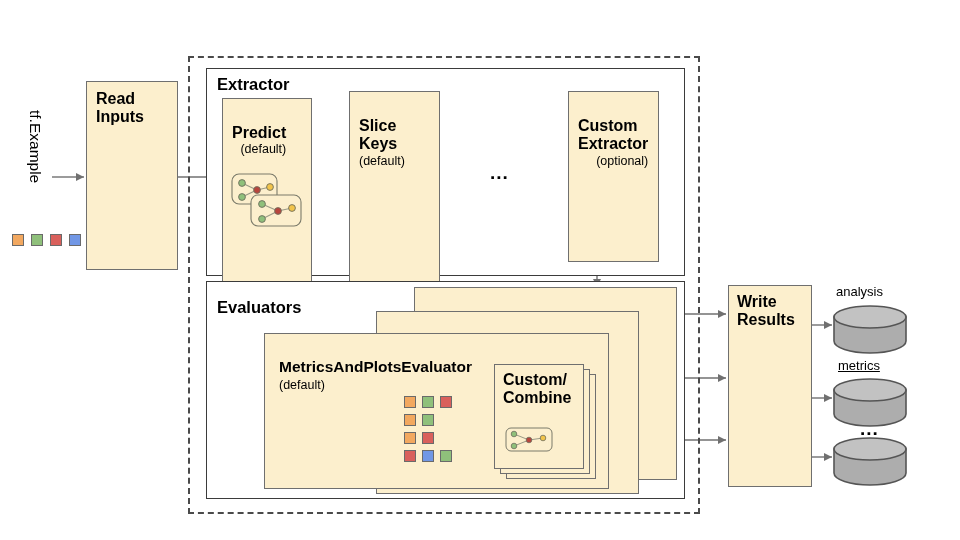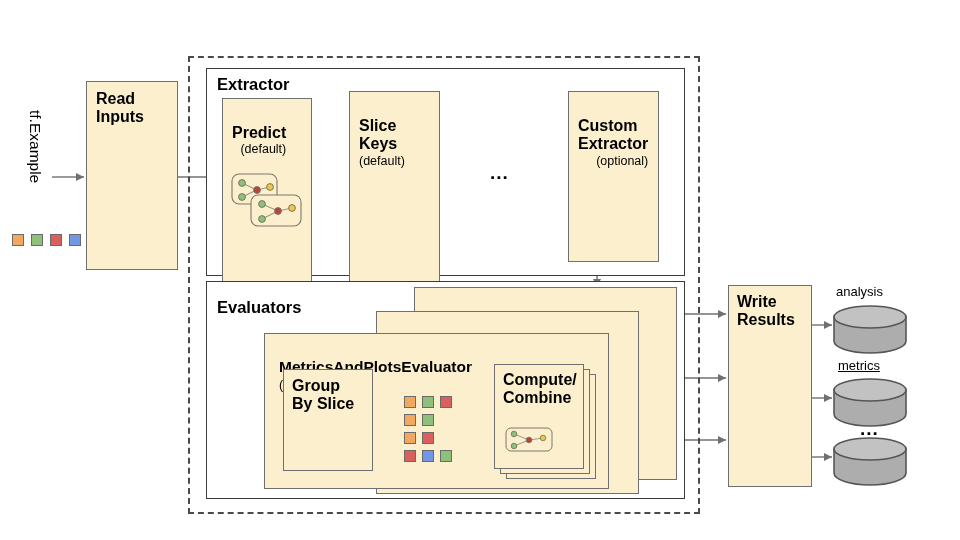--- a/index.html
+++ b/index.html
@@ -193,45 +193,41 @@
     </span>
   </div>
 
   <div class="abs ybox" style="left:264px;top:333px;width:345px;height:156px;">
     <span class="lbl t-eval-title" style="left:14px;top:6px;">
       <span>MetricsAndPlotsEvaluator</span>
       <span class="sub">(default)</span>
     </span>
   </div>
 
-  <div class="abs ybox" style="left:283px;top:369px;width:90px;height:102px;">
-    <span class="lbl t-box" style="left:8px;top:7px;">Group
-By Slice</span>
-  </div>
 
   <div class="abs" style="left:404px;top:396px;width:52px;height:70px;">
     <span class="chip" style="left:0px;top:0px;background:#F2A860;"></span>
     <span class="chip" style="left:18px;top:0px;background:#8FC07B;"></span>
     <span class="chip" style="left:36px;top:0px;background:#D9605C;"></span>
 
     <span class="chip" style="left:0px;top:18px;background:#F2A860;"></span>
     <span class="chip" style="left:18px;top:18px;background:#8FC07B;"></span>
 
     <span class="chip" style="left:0px;top:36px;background:#F2A860;"></span>
     <span class="chip" style="left:18px;top:36px;background:#D9605C;"></span>
 
     <span class="chip" style="left:0px;top:54px;background:#D9605C;"></span>
     <span class="chip" style="left:18px;top:54px;background:#7197E5;"></span>
     <span class="chip" style="left:36px;top:54px;background:#8FC07B;"></span>
   </div>
 
   <div class="abs ybox" style="left:506px;top:374px;width:90px;height:105px;"></div>
   <div class="abs ybox" style="left:500px;top:369px;width:90px;height:105px;"></div>
   <div class="abs ybox" style="left:494px;top:364px;width:90px;height:105px;">
-    <span class="lbl t-box" style="left:8px;top:6px;">Compute/
+    <span class="lbl t-box" style="left:8px;top:6px;">Custom/
 Combine</span>
     <svg class="inl" style="left:10px;top:62px;" width="50" height="26" viewBox="0 0 50 26">
       <rect x="1" y="1" width="46" height="23" rx="5" fill="#FCEFCD" stroke="#7a7a6a" stroke-width="1"></rect>
       <g stroke="#9a9a86" stroke-width="1" fill="none">
         <path d="M9,7 L24,13 M9,19 L24,13 M24,13 L38,11"></path>
       </g>
       <g stroke="#6e6e5e" stroke-width="0.8">
         <circle cx="9" cy="7" r="2.8" fill="#8FC07B"></circle>
         <circle cx="9" cy="19" r="2.8" fill="#8FC07B"></circle>
         <circle cx="24" cy="13" r="2.8" fill="#B8453C"></circle>

